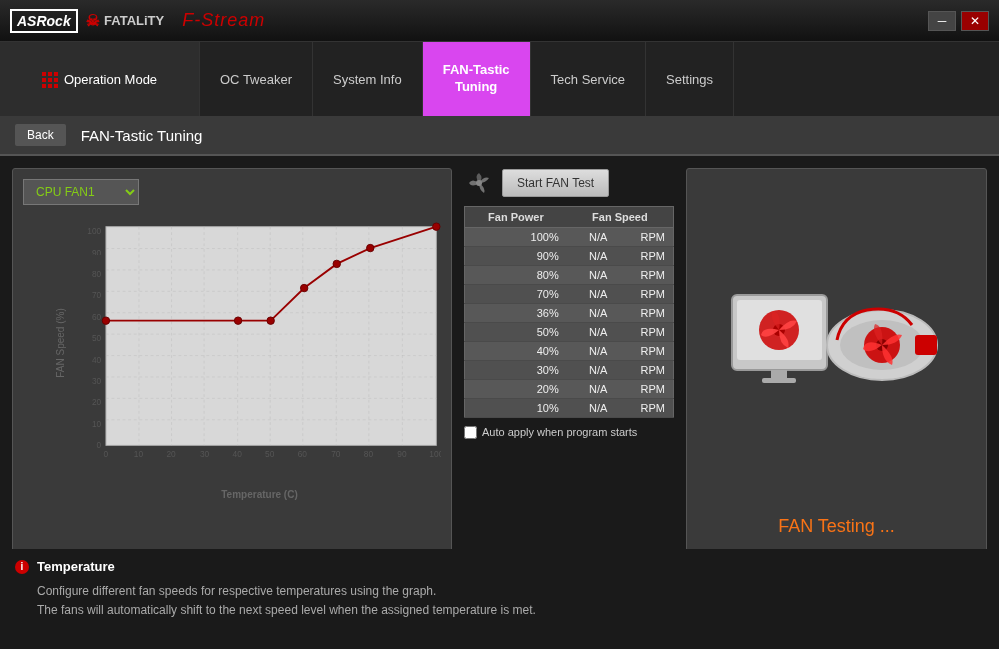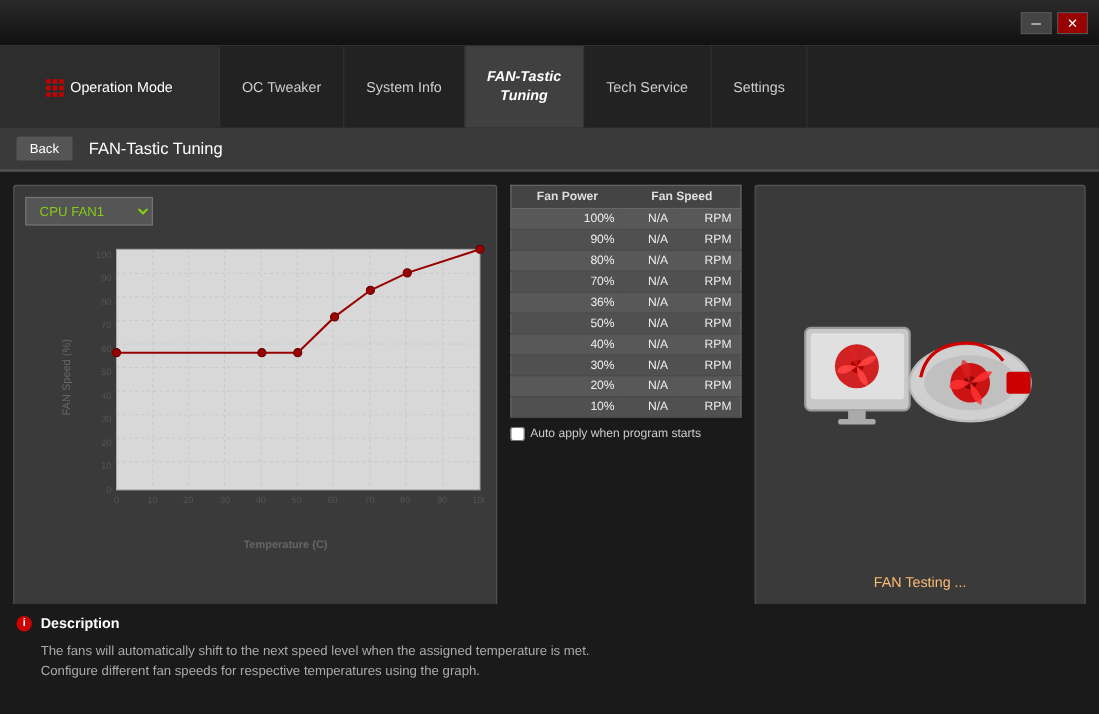--- a/index.html
+++ b/index.html
@@ -91,24 +91,23 @@
       justify-content: center;
       padding: 0 20px;
       cursor: pointer;
       font-size: 13px;
       color: #ccc;
       border-right: 1px solid #333;
       text-align: center;
       white-space: nowrap;
     }
     .nav-item.active {
-      background: #404040;
+      background: #d946ef;
       color: #fff;
       font-weight: bold;
-      font-style: italic;
     }
     .nav-item.operation-mode {
       width: 200px;
       background: #2d2d2d;
       color: #fff;
       gap: 8px;
     }
     .grid-icon {
       display: grid;
       grid-template-columns: 1fr 1fr 1fr;
@@ -279,22 +278,22 @@
       padding: 15px;
     }
     .fan-illustration {
       display: flex;
       align-items: center;
       gap: 10px;
       flex: 1;
       justify-content: center;
     }
     .fan-status-text {
-      color: #fdba74;
-      font-size: 13px;
+      color: #f97316;
+      font-size: 18px;
     }
     .fan-buttons {
       display: flex;
       gap: 8px;
       width: 100%;
     }
     .action-btn {
       flex: 1;
       background: linear-gradient(to bottom, #ddd, #bbb);
       color: #444;
@@ -358,20 +357,32 @@
     
     .fan-illus-svg {
       width: 220px;
       height: 140px;
     }
   </style>
 </head>
 <body>
 
 <div class="title-bar">
+  <div class="title-bar-logo">
+    <div class="asrock-logo">
+      <span>ASRock</span>
+    </div>
+    <div class="fatality-logo">
+      <span class="skull">☠</span>
+      <span>FATALiTY</span>
+    </div>
+    <div class="title-brand">
+      <span style="color:#c00">F-</span><span>Stream</span>
+    </div>
+  </div>
   <div class="title-bar-controls">
     <button class="title-btn">─</button>
     <button class="title-btn close">✕</button>
   </div>
 </div>
 
 <div class="nav-bar">
   <div class="nav-item operation-mode">
     <div class="grid-icon">
       <span></span>
@@ -477,20 +488,32 @@
         <circle cx="243" cy="71" r="4" fill="#900" stroke="#600" stroke-width="1"></circle>
         <circle cx="278" cy="45" r="4" fill="#900" stroke="#600" stroke-width="1"></circle>
         <circle cx="314" cy="28" r="4" fill="#900" stroke="#600" stroke-width="1"></circle>
         <circle cx="385" cy="5" r="4" fill="#900" stroke="#600" stroke-width="1"></circle>
       </svg>
       <div class="chart-x-label">Temperature (C)</div>
     </div>
   </div>
 
   <div class="fan-test-panel">
+    <div class="fan-test-header">
+      <div class="fan-icon-spin">
+        <svg width="30" height="30" viewBox="0 0 30 30" xmlns="http://www.w3.org/2000/svg">
+          <circle cx="15" cy="15" r="3" fill="#888"></circle>
+          <path d="M15 15 Q20 8 25 10 Q22 15 15 15Z" fill="#888" opacity="0.8"></path>
+          <path d="M15 15 Q22 20 20 25 Q15 22 15 15Z" fill="#888" opacity="0.8"></path>
+          <path d="M15 15 Q8 20 5 15 Q8 10 15 15Z" fill="#888" opacity="0.8"></path>
+          <path d="M15 15 Q10 8 15 5 Q20 10 15 15Z" fill="#888" opacity="0.6"></path>
+        </svg>
+      </div>
+      <button class="start-fan-btn">Start FAN Test</button>
+    </div>
 
     <table class="fan-table">
       <thead>
         <tr>
           <th>Fan Power</th>
           <th colspan="2">Fan Speed</th>
         </tr>
       </thead>
       <tbody id="fan-table-body">
       <tr>
@@ -584,19 +607,19 @@
         <rect x="188" y="50" width="22" height="20" rx="3" fill="#cc0000"></rect>
       </svg>
     </div>
     <div class="fan-status-text">FAN Testing  ...</div>
   </div>
 </div>
 
 <div class="description-panel">
   <div class="description-header">
     <div class="desc-icon">i</div>
-    <span class="description-title">Description</span>
+    <span class="description-title">Temperature</span>
   </div>
   <div class="description-text">
+    <div>Configure different fan speeds for respective temperatures using the graph.</div>
     <div>The fans will automatically shift to the next speed level when the assigned temperature is met.</div>
-    <div>Configure different fan speeds for respective temperatures using the graph.</div>
   </div>
 </div>
 
 </body></html>

